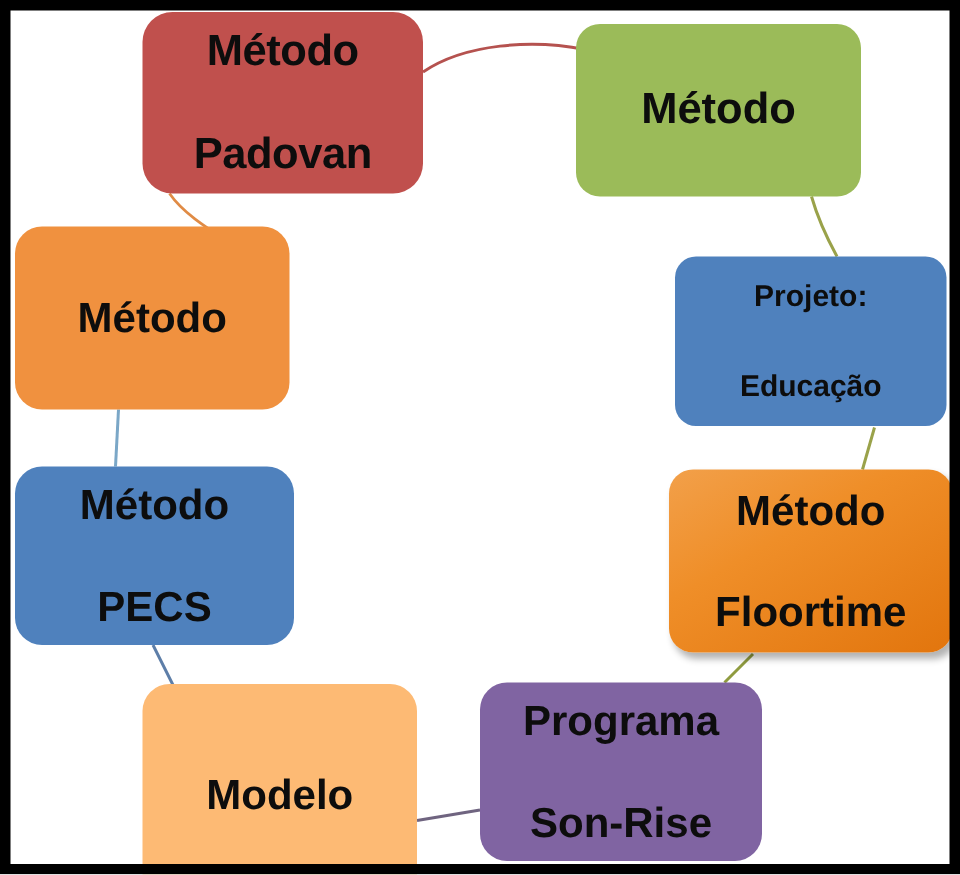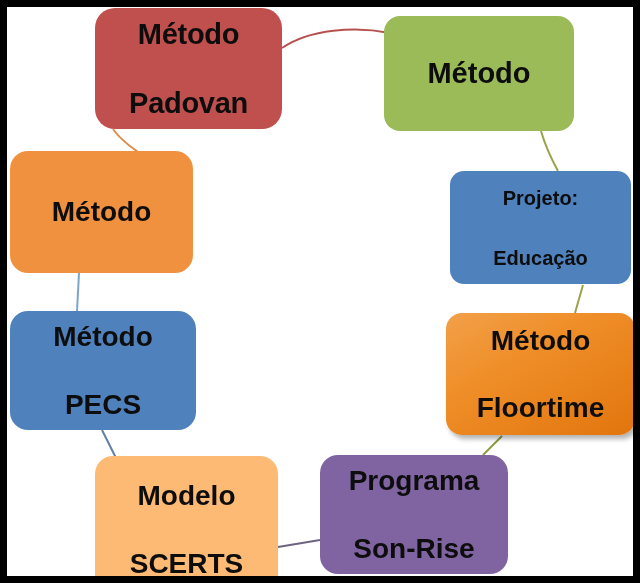--- a/index.html
+++ b/index.html
@@ -143,21 +143,20 @@
     <span class="line">PECS</span>
   </div>
 
   <div class="node" id="node-floortime">
     <span class="line">Método</span>
     <span class="line">Floortime</span>
   </div>
 
   <div class="node" id="node-scerts">
     <span class="line">Modelo</span>
-    <span class="line">SCERTS</span>
   </div>
 
   <div class="node" id="node-sonrise">
     <span class="line">Programa</span>
     <span class="line">Son-Rise</span>
   </div>
 
   <div id="frame-border"></div>
 </div>
 

